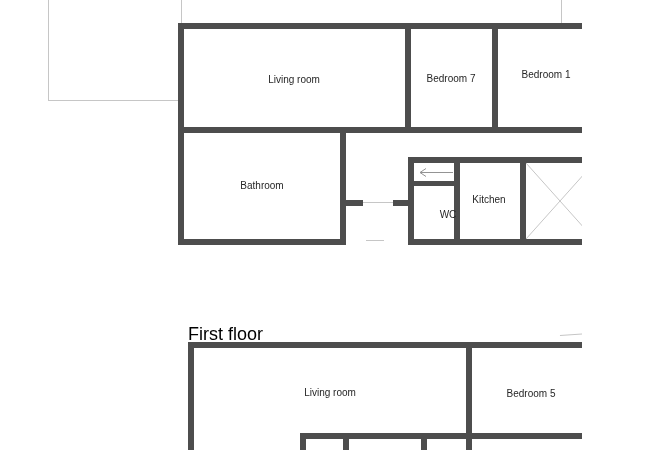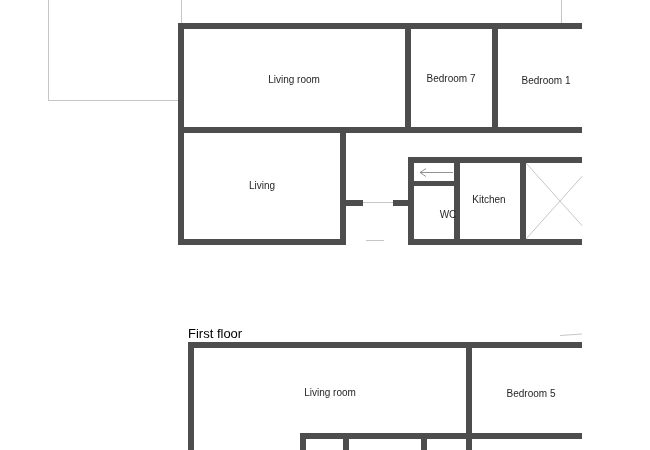--- a/index.html
+++ b/index.html
@@ -22,21 +22,21 @@
   .terrace{
     position:absolute;left:48px;top:-4px;width:132px;height:103px;
     border:1px solid var(--light-line);background:var(--background);
   }
   .room-label{
     position:absolute;transform:translate(-50%,-50%);
     font-size:10px;line-height:12px;white-space:nowrap;color:var(--text);
   }
   .floor-title{
     position:absolute;left:188px;top:324px;margin:0;
-    font-size:13px;font-weight:400;line-height:20px;color:#000;
+    font-size:18px;font-weight:400;line-height:20px;color:#000;
   }
   .xbox{position:absolute;left:526px;top:163px;width:68px;height:76px;color:var(--light-line);}
   .xbox svg{display:block;width:100%;height:100%;}
   .stairs-arrow{position:absolute;left:416px;top:167px;width:38px;height:11px;color:var(--arrow);}
   .stairs-arrow svg{display:block;width:100%;height:100%;}
   .slope{transform:rotate(-4deg);transform-origin:left center;}
 </style>
 </head>
 <body>
 
@@ -78,22 +78,22 @@
 
     <div class="stairs-arrow">
       <svg viewBox="0 0 38 11" aria-hidden="true">
         <line x1="4" y1="5.5" x2="37" y2="5.5" stroke="currentColor" stroke-width="1"></line>
         <polyline points="10,1.5 4,5.5 10,9.5" fill="none" stroke="currentColor" stroke-width="1"></polyline>
       </svg>
     </div>
 
     <span class="room-label" style="left:294px;top:80px;">Living room</span>
     <span class="room-label" style="left:451px;top:79px;">Bedroom 7</span>
-    <span class="room-label" style="left:546px;top:81px;">Bedroom 1</span>
-    <span class="room-label" style="left:262px;top:186px;">Living</span>
+    <span class="room-label" style="left:546px;top:75px;">Bedroom 1</span>
+    <span class="room-label" style="left:262px;top:186px;">Bathroom</span>
     <span class="room-label" style="left:448px;top:215px;">WC</span>
     <span class="room-label" style="left:489px;top:200px;">Kitchen</span>
   </section>
 
   <section class="layer">
 
     <h2 class="floor-title">First floor</h2>
 
     <div class="lline slope" style="left:560px;top:335px;width:92px;height:1px;"></div>
 

